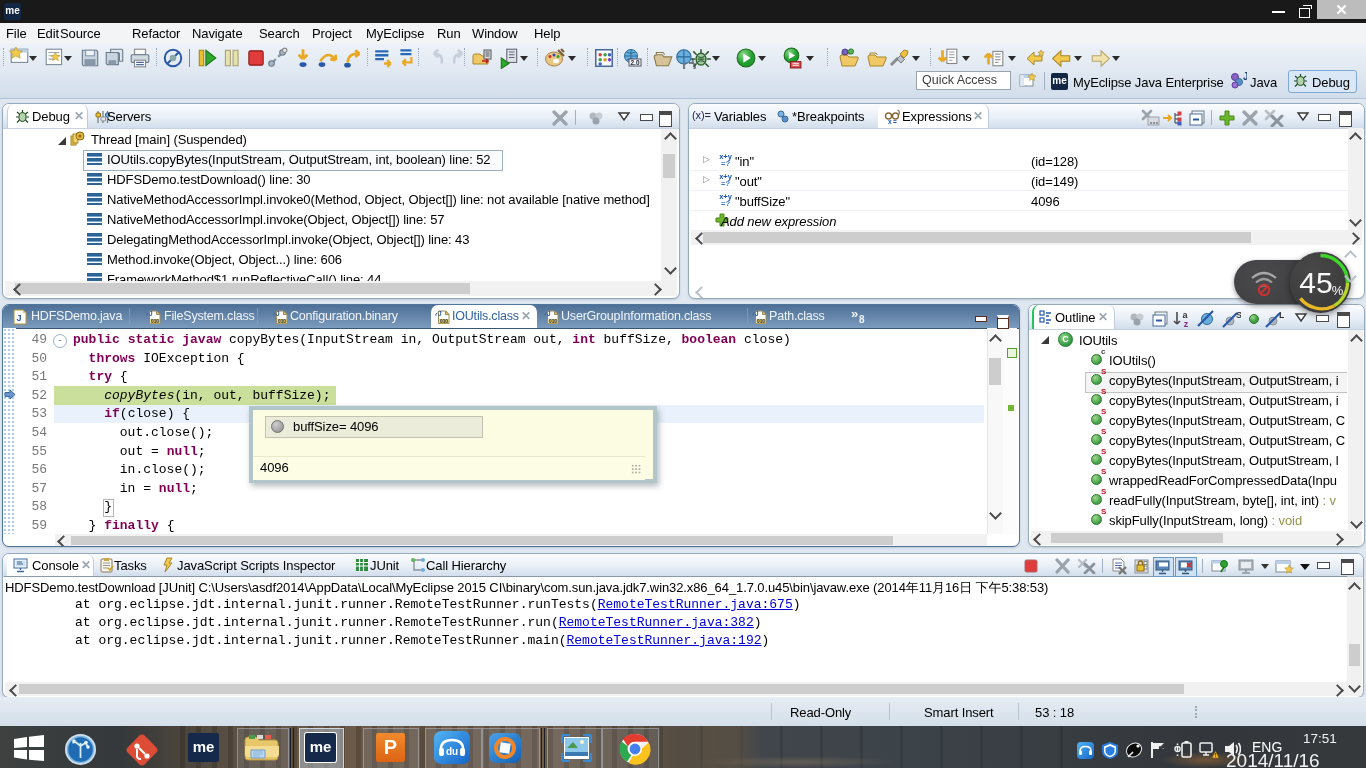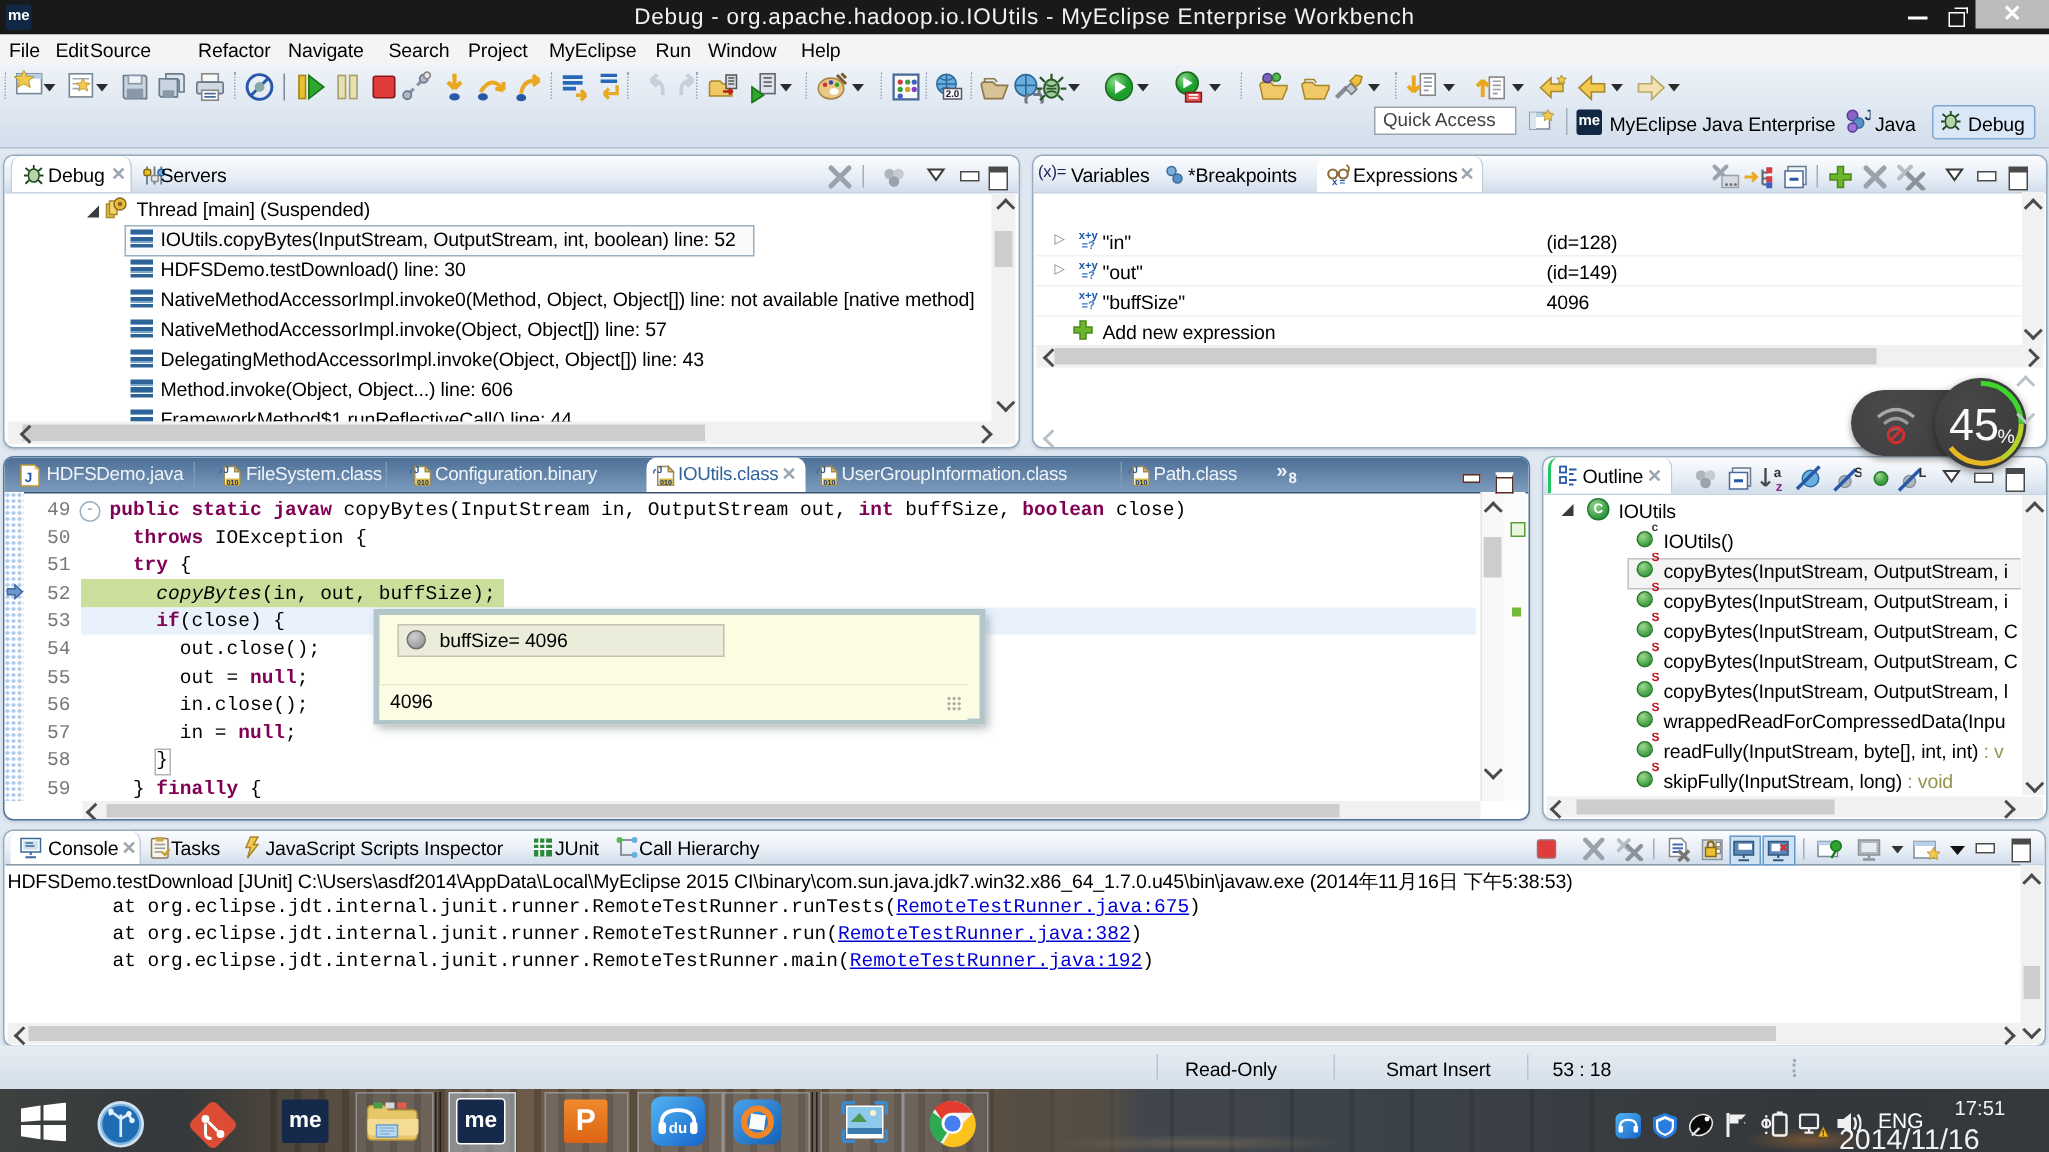--- a/index.html
+++ b/index.html
@@ -27,21 +27,20 @@
 .kw{color:#7f0055;font-weight:bold}
 .lnk{color:#0000d6;text-decoration:underline}
 .frame{top:2px;height:39px;background:rgba(150,160,175,.18);border:1px solid rgba(190,200,215,.45)}
 .hic{top:5px;z-index:3}
 .hic2{top:4px;z-index:3}
 </style></head>
 <body>
 
 <div class="ab" id="titlebar" style="left:0;top:0;width:1366px;height:23px;background:#191919">
  <div class="ab" style="left:4px;top:3px;width:17px;height:17px;background:#122743;border-radius:2px;color:#fff;font-size:10px;font-weight:bold;text-align:center;line-height:16px">me</div>
- <div class="ab" style="left:0;right:0;top:3px;text-align:center;color:#f2f2f2;font-size:15px;letter-spacing:0.5px">Debug - org.apache.hadoop.io.IOUtils - MyEclipse Enterprise Workbench</div>
  <div class="ab" style="left:1272px;top:11px;width:13px;height:2px;background:#fff"></div>
  <div class="ab" style="left:1299px;top:8px;width:9px;height:8px;border:1.5px solid #fff"></div>
  <div class="ab" style="left:1303px;top:5px;width:8px;height:3px;border-top:1.5px solid #fff;border-right:1.5px solid #fff"></div>
  <div class="ab" style="left:1317px;top:0;width:49px;height:19px;background:#bcbcbc;color:#fff;text-align:center;font-size:15px;font-weight:bold;line-height:19px">✕</div>
 </div>
 
 <div class="ab" id="menubar" style="left:0;top:23px;width:1366px;height:21px;background:#f2f4f6">
  <span class="ab t" style="left:6px;top:3px">File</span>
  <span class="ab t" style="left:37px;top:3px">Edit</span>
  <span class="ab t" style="left:60px;top:3px">Source</span>
@@ -418,21 +417,21 @@
   <span class="ab" style="left:14px;top:70px;color:#868686;font-size:9px">▷</span>
   <div class="xyic" style="left:28px;top:49px"></div>
   <div class="xyic" style="left:28px;top:69px"></div>
   <div class="xyic" style="left:28px;top:89px"></div>
   <span class="ab t" style="left:46px;top:50px">"in"</span>
   <span class="ab t" style="left:46px;top:70px">"out"</span>
   <span class="ab t" style="left:46px;top:90px">"buffSize"</span>
   <svg class="ab" style="left:26px;top:109px" width="14" height="14" viewBox="0 0 14 14">
         <path d="M5 1h4v4h4v4H9v4H5V9H1V5h4z" fill="#6cb52d" stroke="#4a8a18" stroke-width="1"></path>
       </svg>
-  <span class="ab t" style="left:46px;top:110px;">Add new expression</span>
+  <span class="ab t" style="left:32px;top:110px;font-style:italic">Add new expression</span>
   <span class="ab t" style="left:342px;top:50px">(id=128)</span>
   <span class="ab t" style="left:342px;top:70px">(id=149)</span>
   <span class="ab t" style="left:342px;top:90px">4096</span>
  </div>
  <div class="ab sb" style="left:659px;top:24px;width:15px;height:102px"></div>
  <div class="chev" style="position:absolute;left:662px;top:30px;transform:rotate(-135deg)"></div>
  <div class="chev" style="position:absolute;left:662px;top:112px;transform:rotate(45deg)"></div>
  <div class="ab sb" style="left:2px;top:126px;width:671px;height:15px"></div>
  <div class="sbthumb" style="left:14px;top:128px;width:548px;height:11px"></div>
  <div class="chev" style="position:absolute;left:8px;top:130px;transform:rotate(135deg)"></div>

